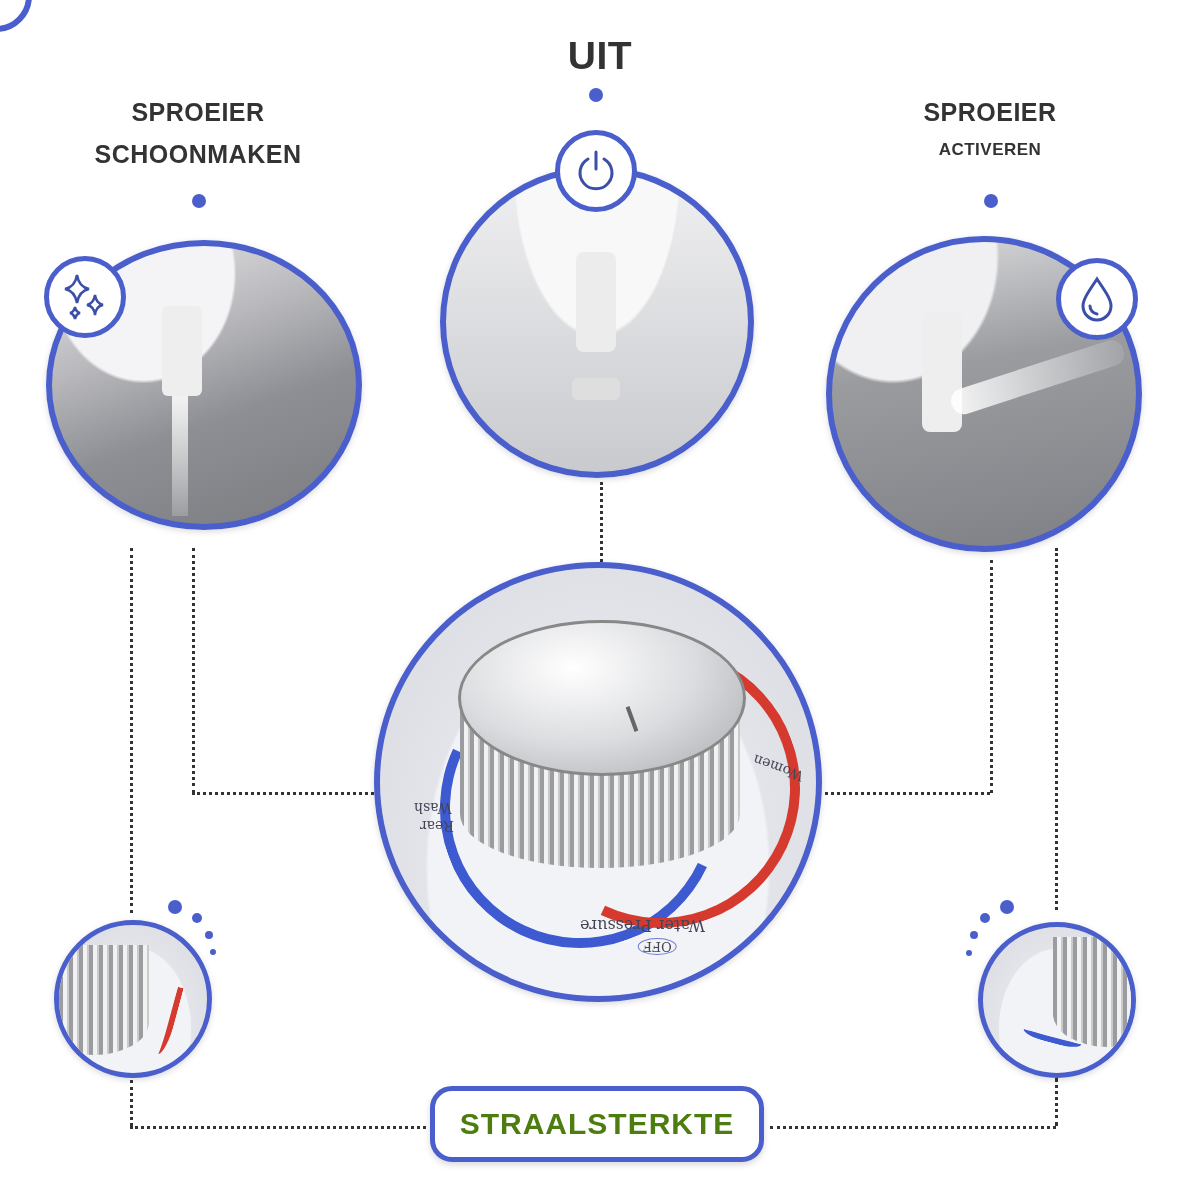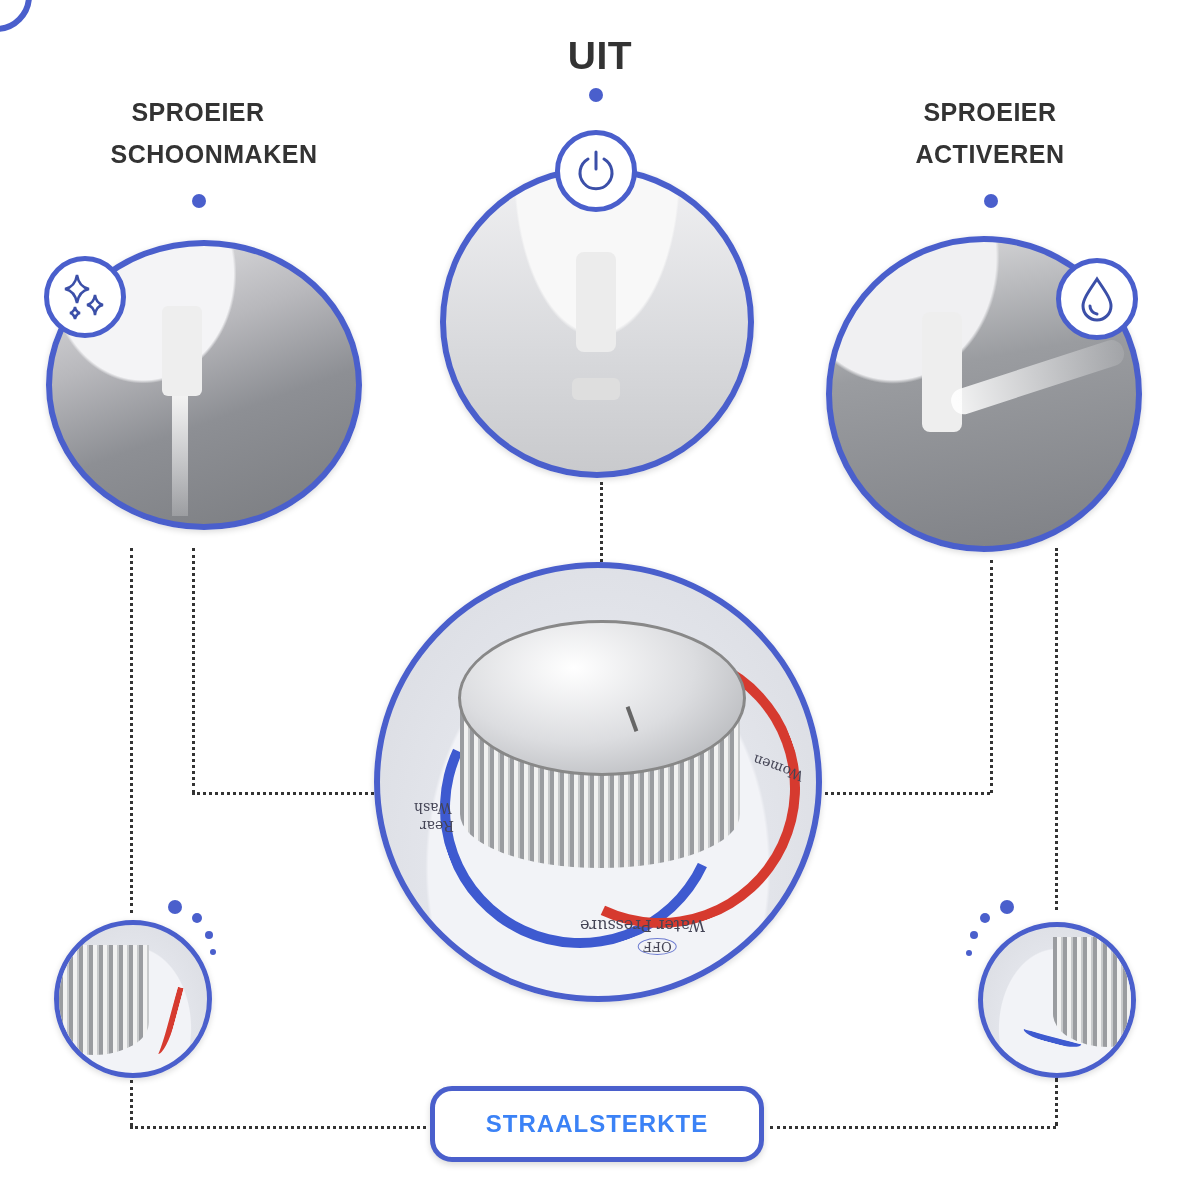--- a/index.html
+++ b/index.html
@@ -5,46 +5,46 @@
   html, body { margin:0; padding:0; }
   body { width:1200px; height:1200px; background:#ffffff; position:relative; overflow:hidden; font-family:"DejaVu Sans", sans-serif; }
   .abs { position:absolute; }
   .label { position:absolute; color:#333333; font-weight:bold; text-align:center; letter-spacing:0.5px; font-family:"Liberation Sans", "DejaVu Sans", sans-serif; }
   .dot { position:absolute; border-radius:50%; background:#4a5fcc; }
   .circle { position:absolute; border-radius:50%; border:6px solid #4a5fcc; box-sizing:border-box; overflow:hidden; box-shadow:0 2px 6px rgba(0,0,0,0.15); }
   .badge { position:absolute; border-radius:50%; border:5px solid #4a5fcc; background:#ffffff; box-sizing:border-box; display:flex; align-items:center; justify-content:center; }
   .vline { position:absolute; width:0; border-left:3px dotted #333; }
   .hline { position:absolute; height:0; border-top:3px dotted #333; }
   .pill { position:absolute; left:430px; top:1086px; width:334px; height:76px; border:5px solid #4a5fcc; border-radius:22px; box-sizing:border-box; background:#fff; display:flex; align-items:center; justify-content:center; box-shadow:0 3px 6px rgba(0,0,0,0.15); }
-  .pill span { font-size:24px; font-weight:bold; color:#3b82f6; letter-spacing:1px; font-family:"Liberation Sans", sans-serif; }
+  .pill span { font-size:30px; font-weight:bold; color:#4d7c0f; letter-spacing:1px; font-family:"Liberation Sans", sans-serif; }
   
   .photo-clean { background: radial-gradient(ellipse at 30% 10%, #f4f4f6 0 30%, transparent 31%), linear-gradient(160deg, #e8e8ea 0%, #b8b8bc 35%, #8d8f94 60%, #7a7c80 100%); }
   .photo-off { background: radial-gradient(ellipse at 50% 0%, #f8f8f8 0 38%, transparent 39%), linear-gradient(180deg, #f0f0f2 0%, #d8d9dc 60%, #c9cacd 100%); }
   .photo-spray { background: radial-gradient(ellipse at 20% 5%, #f0f0f2 0 30%, transparent 31%), linear-gradient(170deg, #dcdcde 0%, #9a9ca0 40%, #7e8085 100%); }
   .photo-knob { background: radial-gradient(ellipse at 50% 70%, #f2f3f7 0 55%, #e2e4ea 56%, #d8dae0 100%); }
   .knob-top { position:absolute; border-radius:50%; background: radial-gradient(ellipse at 40% 30%, #ffffff 0%, #dcdde0 50%, #a8aaae 100%); border:3px solid #888; }
   .knob-side { position:absolute; background: repeating-linear-gradient(90deg, #9a9ca0 0 4px, #f2f2f2 4px 8px, #c8cacc 8px 10px); border-radius:0 0 50% 50% / 0 0 30% 30%; }
   .arc-blue { position:absolute; border-radius:50%; border:10px solid transparent; border-bottom-color:#3e5ad0; border-left-color:#3e5ad0; }
   .arc-red { position:absolute; border-radius:50%; border:10px solid transparent; border-right-color:#d63a2f; border-bottom-color:#d63a2f; }
   .dial-text { position:absolute; color:#445; font-family:"DejaVu Serif", serif; font-size:14px; transform:rotate(180deg); }
 </style>
 </head>
 <body>
 
 <div class="abs" style="left:-40px;top:-40px;width:60px;height:60px;border-radius:50%;border:6px solid #4a5fcc;"></div>
 
 <div class="label" style="left:540px;top:34px;width:120px;font-size:39px;">UIT</div>
 <div class="dot" style="left:589px;top:88px;width:14px;height:14px;"></div>
 
 <div class="label" style="left:88px;top:98px;width:220px;font-size:25px;">SPROEIER</div>
-<div class="label" style="left:94px;top:140px;width:240px;font-size:25px;">SCHOONMAKEN</div>
+<div class="label" style="left:78px;top:140px;width:240px;font-size:25px;">SCHOONMAKEN</div>
 <div class="dot" style="left:192px;top:194px;width:14px;height:14px;"></div>
 
 <div class="label" style="left:880px;top:98px;width:220px;font-size:25px;">SPROEIER</div>
-<div class="label" style="left:880px;top:140px;width:220px;font-size:25px;">ACTIVEREN</div>
+<div class="label" style="left:880px;top:140px;width:220px;font-size:17px;">ACTIVEREN</div>
 <div class="dot" style="left:984px;top:194px;width:14px;height:14px;"></div>
 
 <div class="circle photo-clean" style="left:46px;top:240px;width:316px;height:290px;">
   <div class="abs" style="left:110px;top:60px;width:40px;height:90px;background:#eeeeee;border-radius:6px;"></div>
   <div class="abs" style="left:120px;top:150px;width:16px;height:120px;background:linear-gradient(180deg,#f2f2f2,rgba(255,255,255,0.2));"></div>
 </div>
 <div class="badge" style="left:44px;top:256px;width:82px;height:82px;">
   <svg width="52" height="52" viewBox="0 0 52 52" fill="none" stroke="#3b4fa8" stroke-width="2.5">
     <path d="M18 4 Q20 16 30 18 Q20 20 18 32 Q16 20 6 18 Q16 16 18 4Z"></path>
     <path d="M36 24 Q37 32 44 34 Q37 35 36 44 Q35 35 28 34 Q35 32 36 24Z"></path>

